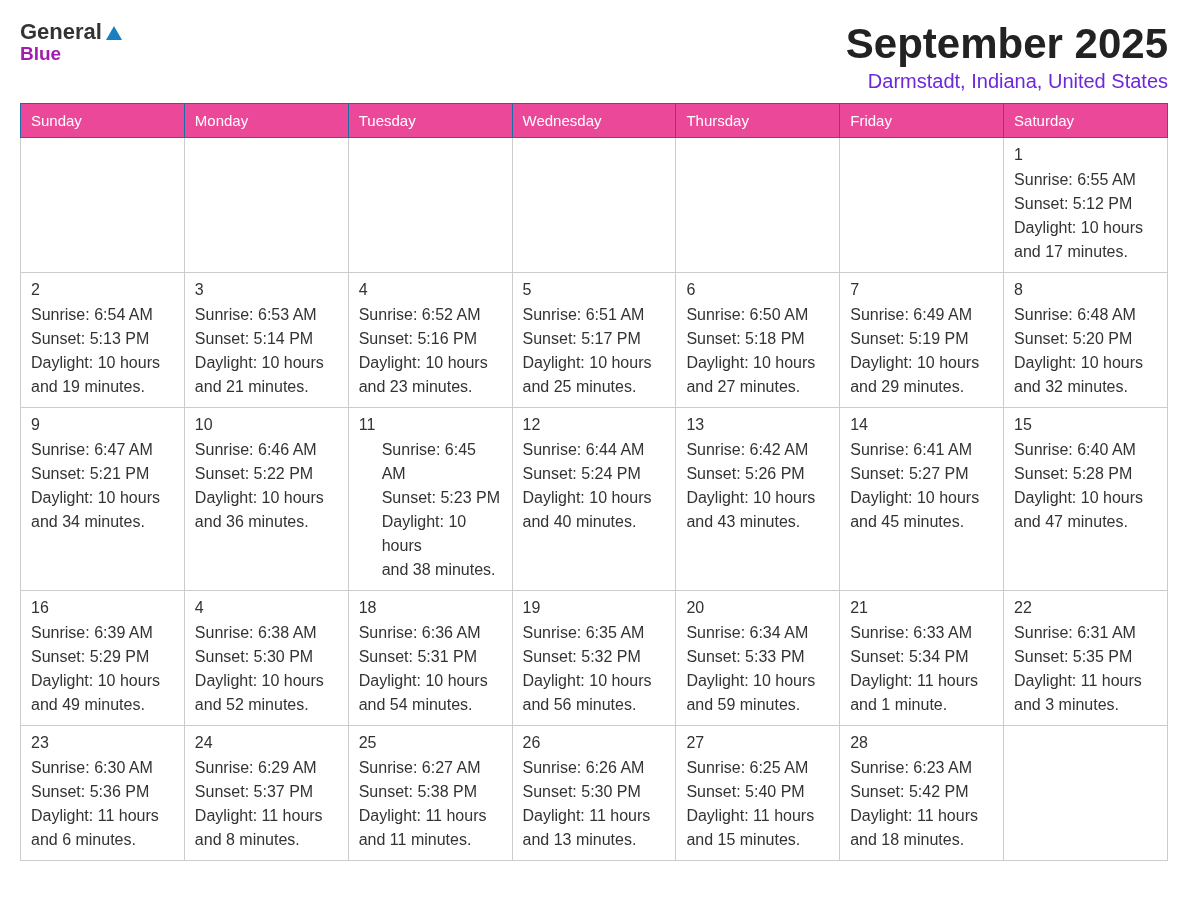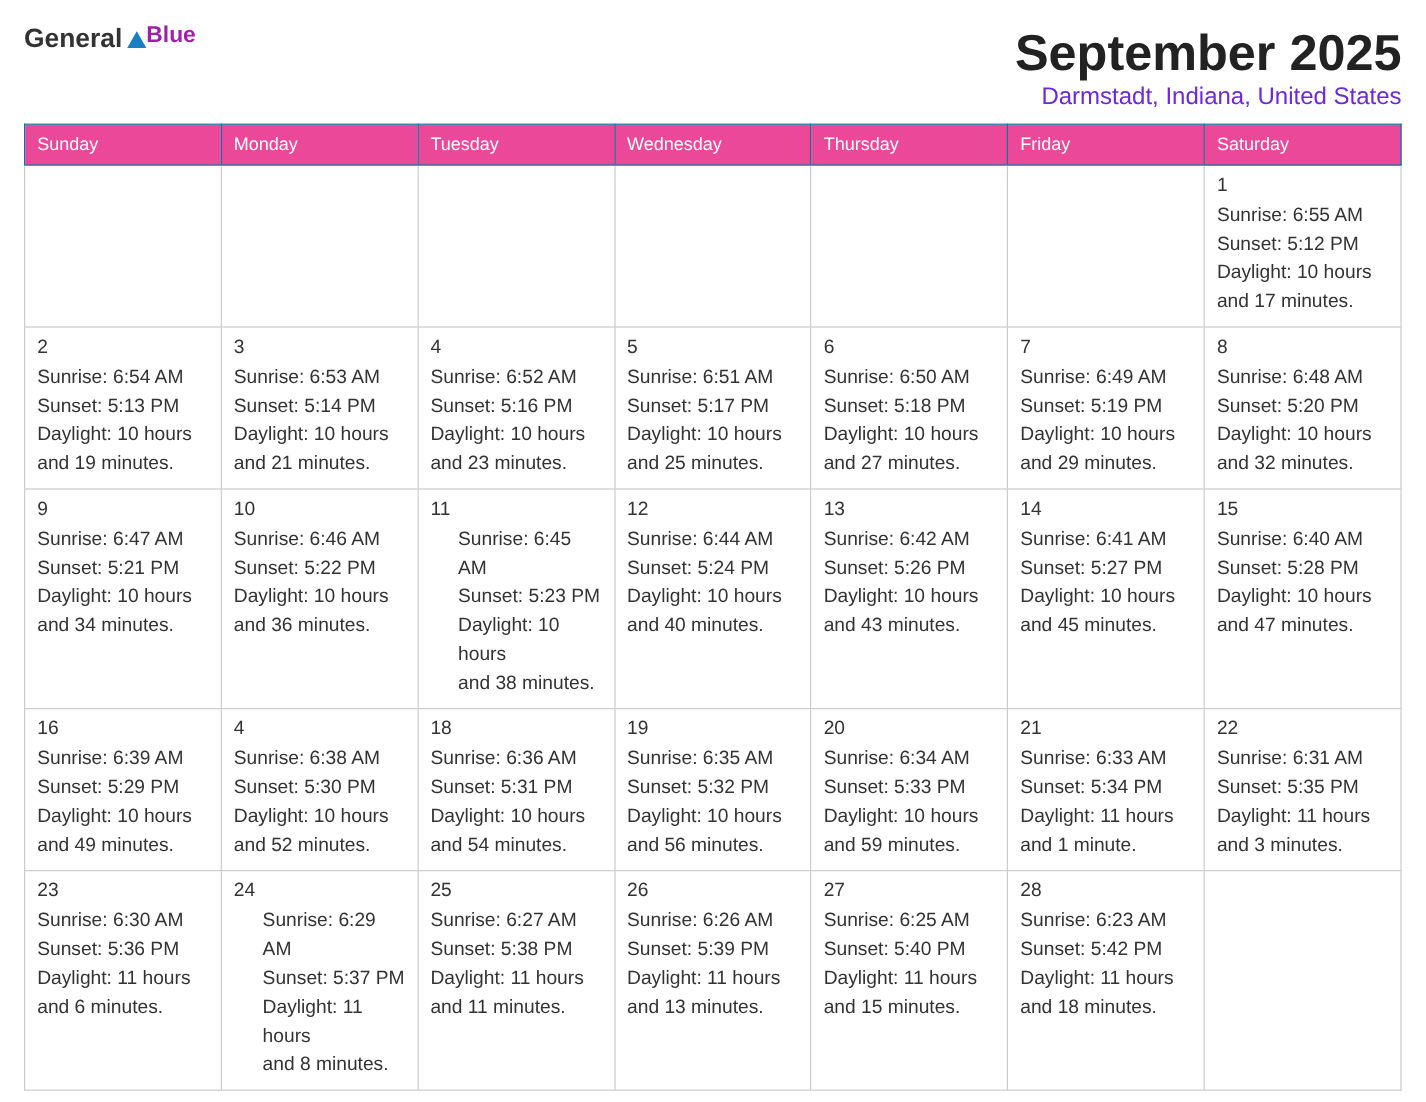--- a/index.html
+++ b/index.html
@@ -10,21 +10,21 @@
       padding: 20px;
     }
     .header {
       display: flex;
       justify-content: space-between;
       align-items: flex-start;
       margin-bottom: 10px;
     }
     .logo {
       display: flex;
-      flex-direction: row;
+      flex-direction: column;
       align-items: flex-start;
     }
     .title-block {
       text-align: right;
     }
     .month-title {
       font-size: 42px;
       font-weight: bold;
       color: #222;
     }
@@ -270,36 +270,36 @@
       <tr>
         <td>
           <div class="day-number">23</div>
           <div class="day-info" style="white-space: pre-line;">Sunrise: 6:30 AM
 Sunset: 5:36 PM
 Daylight: 11 hours
 and 6 minutes.</div>
         </td>
         <td>
           <div class="day-number">24</div>
-          <div class="day-info" style="white-space: pre-line; margin-left: 24px;">Sunrise: 6:29 AM
+          <div class="day-info" style="white-space: pre-line;">Sunrise: 6:29 AM
 Sunset: 5:37 PM
 Daylight: 11 hours
 and 8 minutes.</div>
         </td>
         <td>
           <div class="day-number">25</div>
           <div class="day-info" style="white-space: pre-line;">Sunrise: 6:27 AM
 Sunset: 5:38 PM
 Daylight: 11 hours
 and 11 minutes.</div>
         </td>
         <td>
           <div class="day-number">26</div>
           <div class="day-info" style="white-space: pre-line;">Sunrise: 6:26 AM
-Sunset: 5:39 PM
+Sunset: 5:30 PM
 Daylight: 11 hours
 and 13 minutes.</div>
         </td>
         <td>
           <div class="day-number">27</div>
           <div class="day-info" style="white-space: pre-line;">Sunrise: 6:25 AM
 Sunset: 5:40 PM
 Daylight: 11 hours
 and 15 minutes.</div>
         </td>

